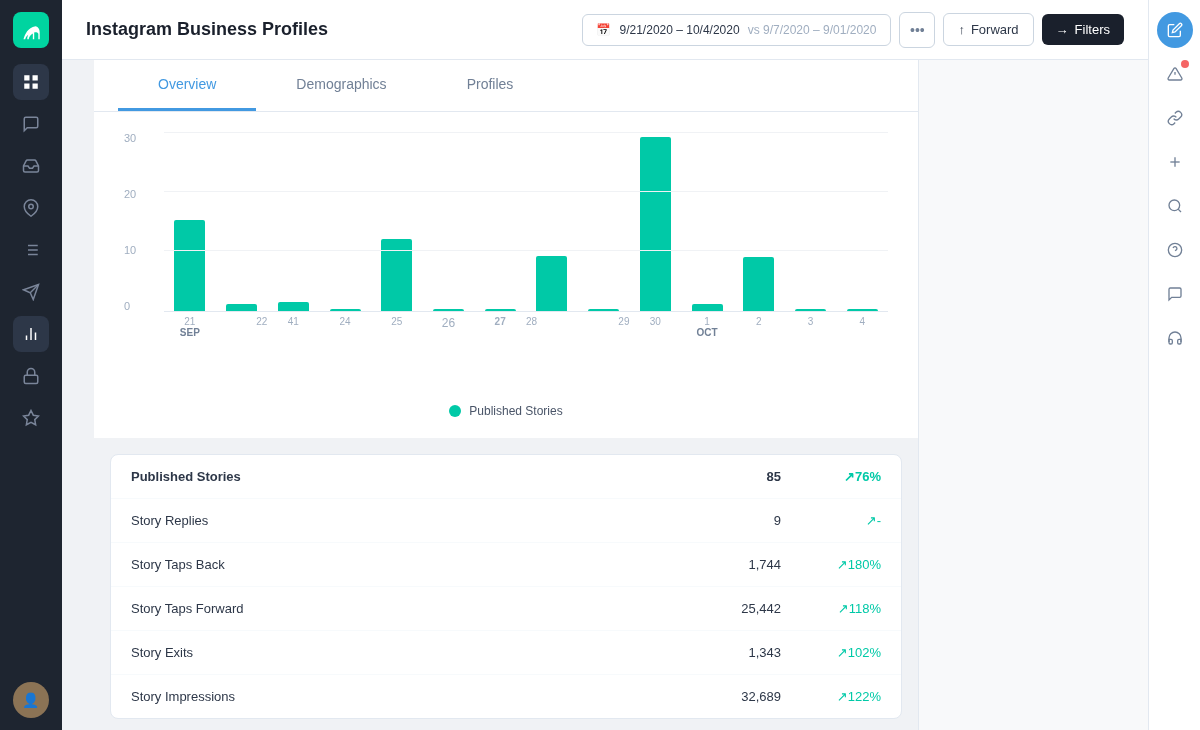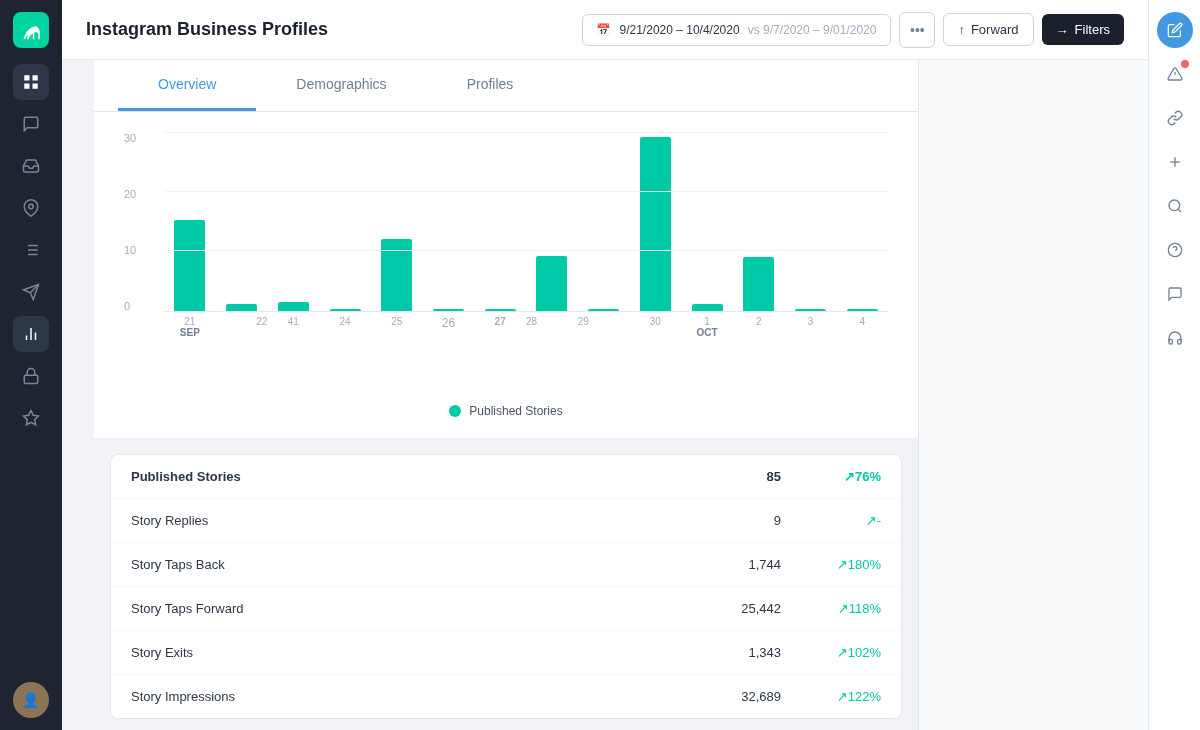--- a/index.html
+++ b/index.html
@@ -476,21 +476,21 @@
 
             <div style="display:flex; margin-top:4px;">
               <div style="flex:1; text-align:center; font-size:10px; color:#a0aec0;">21<br><span style="font-weight:700; color:#718096;">SEP</span></div>
               <div style="flex:1; text-align:right; font-size:10px; color:#a0aec0;">22</div>
               <div style="flex:1; text-align:center; font-size:10px; color:#a0aec0;">41</div>
               <div style="flex:1; text-align:center; font-size:10px; color:#a0aec0;">24</div>
               <div style="flex:1; text-align:center; font-size:10px; color:#a0aec0;">25</div>
               <div style="flex:1; text-align:center; font-size:12px; color:#a0aec0;">26</div>
               <div style="flex:1; text-align:center; font-size:10px; color:#a0aec0;font-weight:bold;">27</div>
               <div style="flex:1; text-align:left; font-size:10px; color:#a0aec0;">28</div>
-              <div style="flex:1; text-align:left; font-size:10px; color:#a0aec0;">29</div>
+              <div style="flex:1; text-align:right; font-size:10px; color:#a0aec0;">29</div>
               <div style="flex:1; text-align:center; font-size:10px; color:#a0aec0;">30</div>
               <div style="flex:1; text-align:center; font-size:10px; color:#a0aec0;">1<br><span style="font-weight:700; color:#718096;">OCT</span></div>
               <div style="flex:1; text-align:center; font-size:10px; color:#a0aec0;">2</div>
               <div style="flex:1; text-align:center; font-size:10px; color:#a0aec0;">3</div>
               <div style="flex:1; text-align:center; font-size:10px; color:#a0aec0;">4</div>
             </div>
           </div>
         </div>
 
         <div class="chart-legend">

